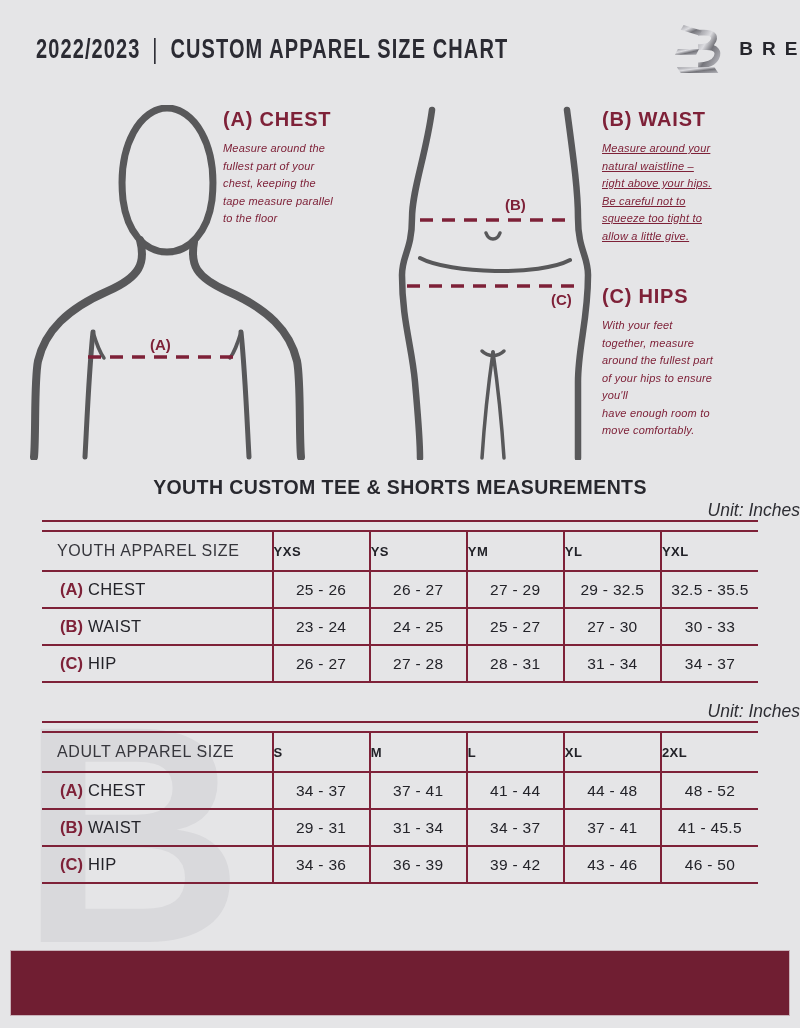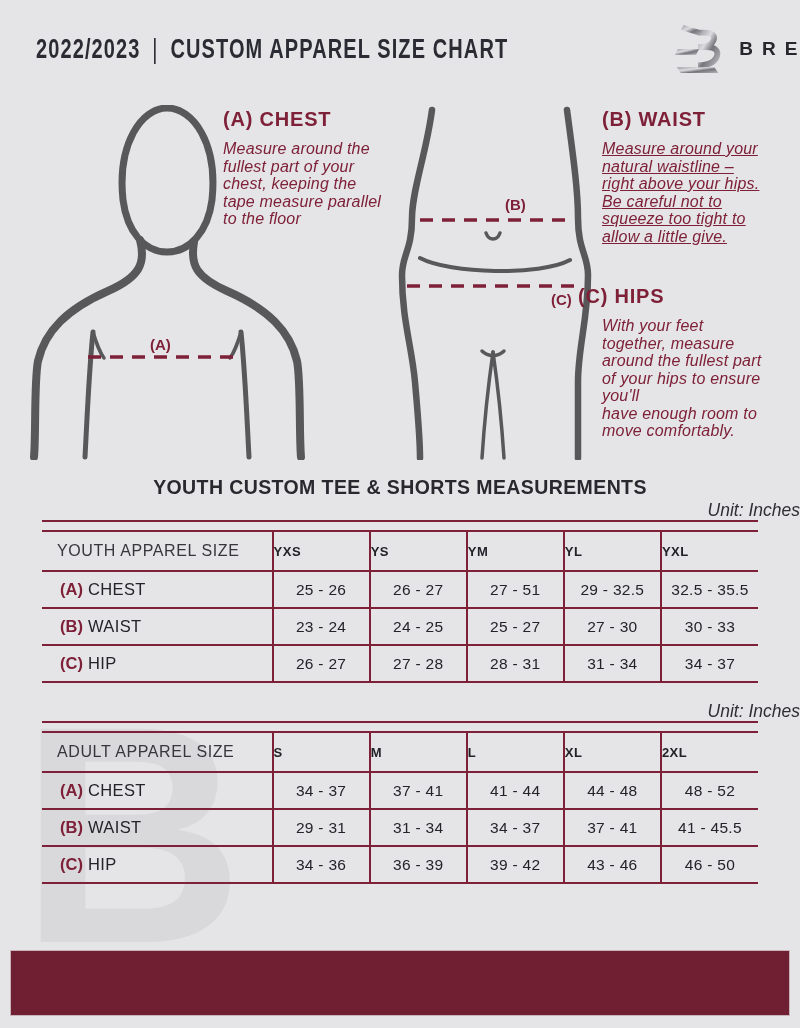--- a/index.html
+++ b/index.html
@@ -26,21 +26,21 @@
        white-space:nowrap;font-weight:700;font-size:27px;letter-spacing:1.5px;color:#2b2b33;}
   .hdr-title .sep{padding:0 16px;font-weight:400;}
   .brand{display:flex;align-items:center;gap:13px;}
   .brand-name{font-weight:700;font-size:19px;letter-spacing:9px;color:#26262c;white-space:nowrap;}
   
   .guide{position:absolute;top:0;left:0;right:0;height:465px;z-index:1;}
   .fig{position:absolute;}
   .fig-upper{left:12px;top:105px;}
   .fig-lower{left:398px;top:105px;}
   .g-head{position:absolute;font-weight:700;font-size:20px;letter-spacing:.8px;color:var(--maroon);}
-  .g-body{position:absolute;font-style:italic;font-size:16px;line-height:17.5px;
+  .g-body{position:absolute;font-style:italic;font-size:11px;line-height:17.5px;
           color:var(--maroon);white-space:pre-line;letter-spacing:.2px;}
   .marker{position:absolute;font-weight:700;font-size:15px;color:var(--maroon);z-index:2;}
   
   .tables-sec{position:absolute;left:0;right:0;z-index:1;}
   .sec-youth{top:470px;}
   .sec-adult{top:700px;}
   .tbl-title{text-align:center;font-weight:700;font-size:19.5px;letter-spacing:.4px;
              color:#28282e;line-height:23px;margin-top:6px;}
   .tbl-unit{text-align:right;font-style:italic;font-weight:500;font-size:17.5px;
             color:#2e2e34;line-height:20px;margin-top:1px;}
@@ -141,21 +141,21 @@
 to the floor</p>
 
     <h3 class="g-head" style="left:602px;top:108px;">(B) WAIST</h3>
     <p class="g-body" style="left:602px;top:140px;width:190px;text-decoration:underline;">Measure around your
 natural waistline –
 right above your hips.
 Be careful not to
 squeeze too tight to
 allow a little give.</p>
 
-    <h3 class="g-head" style="left:578px;top:285px;">(C) HIPS</h3>
+    <h3 class="g-head" style="left:602px;top:285px;">(C) HIPS</h3>
     <p class="g-body" style="left:602px;top:317px;width:195px;">With your feet
 together, measure
 around the fullest part
 of your hips to ensure
 you'll
 have enough room to
 move comfortably.</p>
   </section>
 
   <section class="tables-sec sec-youth">
@@ -179,21 +179,21 @@
             <th class="h-size">YM</th>
             <th class="h-size">YL</th>
             <th class="h-size">YXL</th>
           </tr>
         </thead>
         <tbody>
           <tr>
             <td class="c-label"><span class="mk">(A)</span><span class="lb">CHEST</span></td>
             <td class="c-val">25 - 26</td>
             <td class="c-val">26 - 27</td>
-            <td class="c-val">27 - 51</td>
+            <td class="c-val">27 - 29</td>
             <td class="c-val">29 - 32.5</td>
             <td class="c-val">32.5 - 35.5</td>
           </tr>
           <tr>
             <td class="c-label"><span class="mk">(B)</span><span class="lb">WAIST</span></td>
             <td class="c-val">23 - 24</td>
             <td class="c-val">24 - 25</td>
             <td class="c-val">25 - 27</td>
             <td class="c-val">27 - 30</td>
             <td class="c-val">30 - 33</td>

